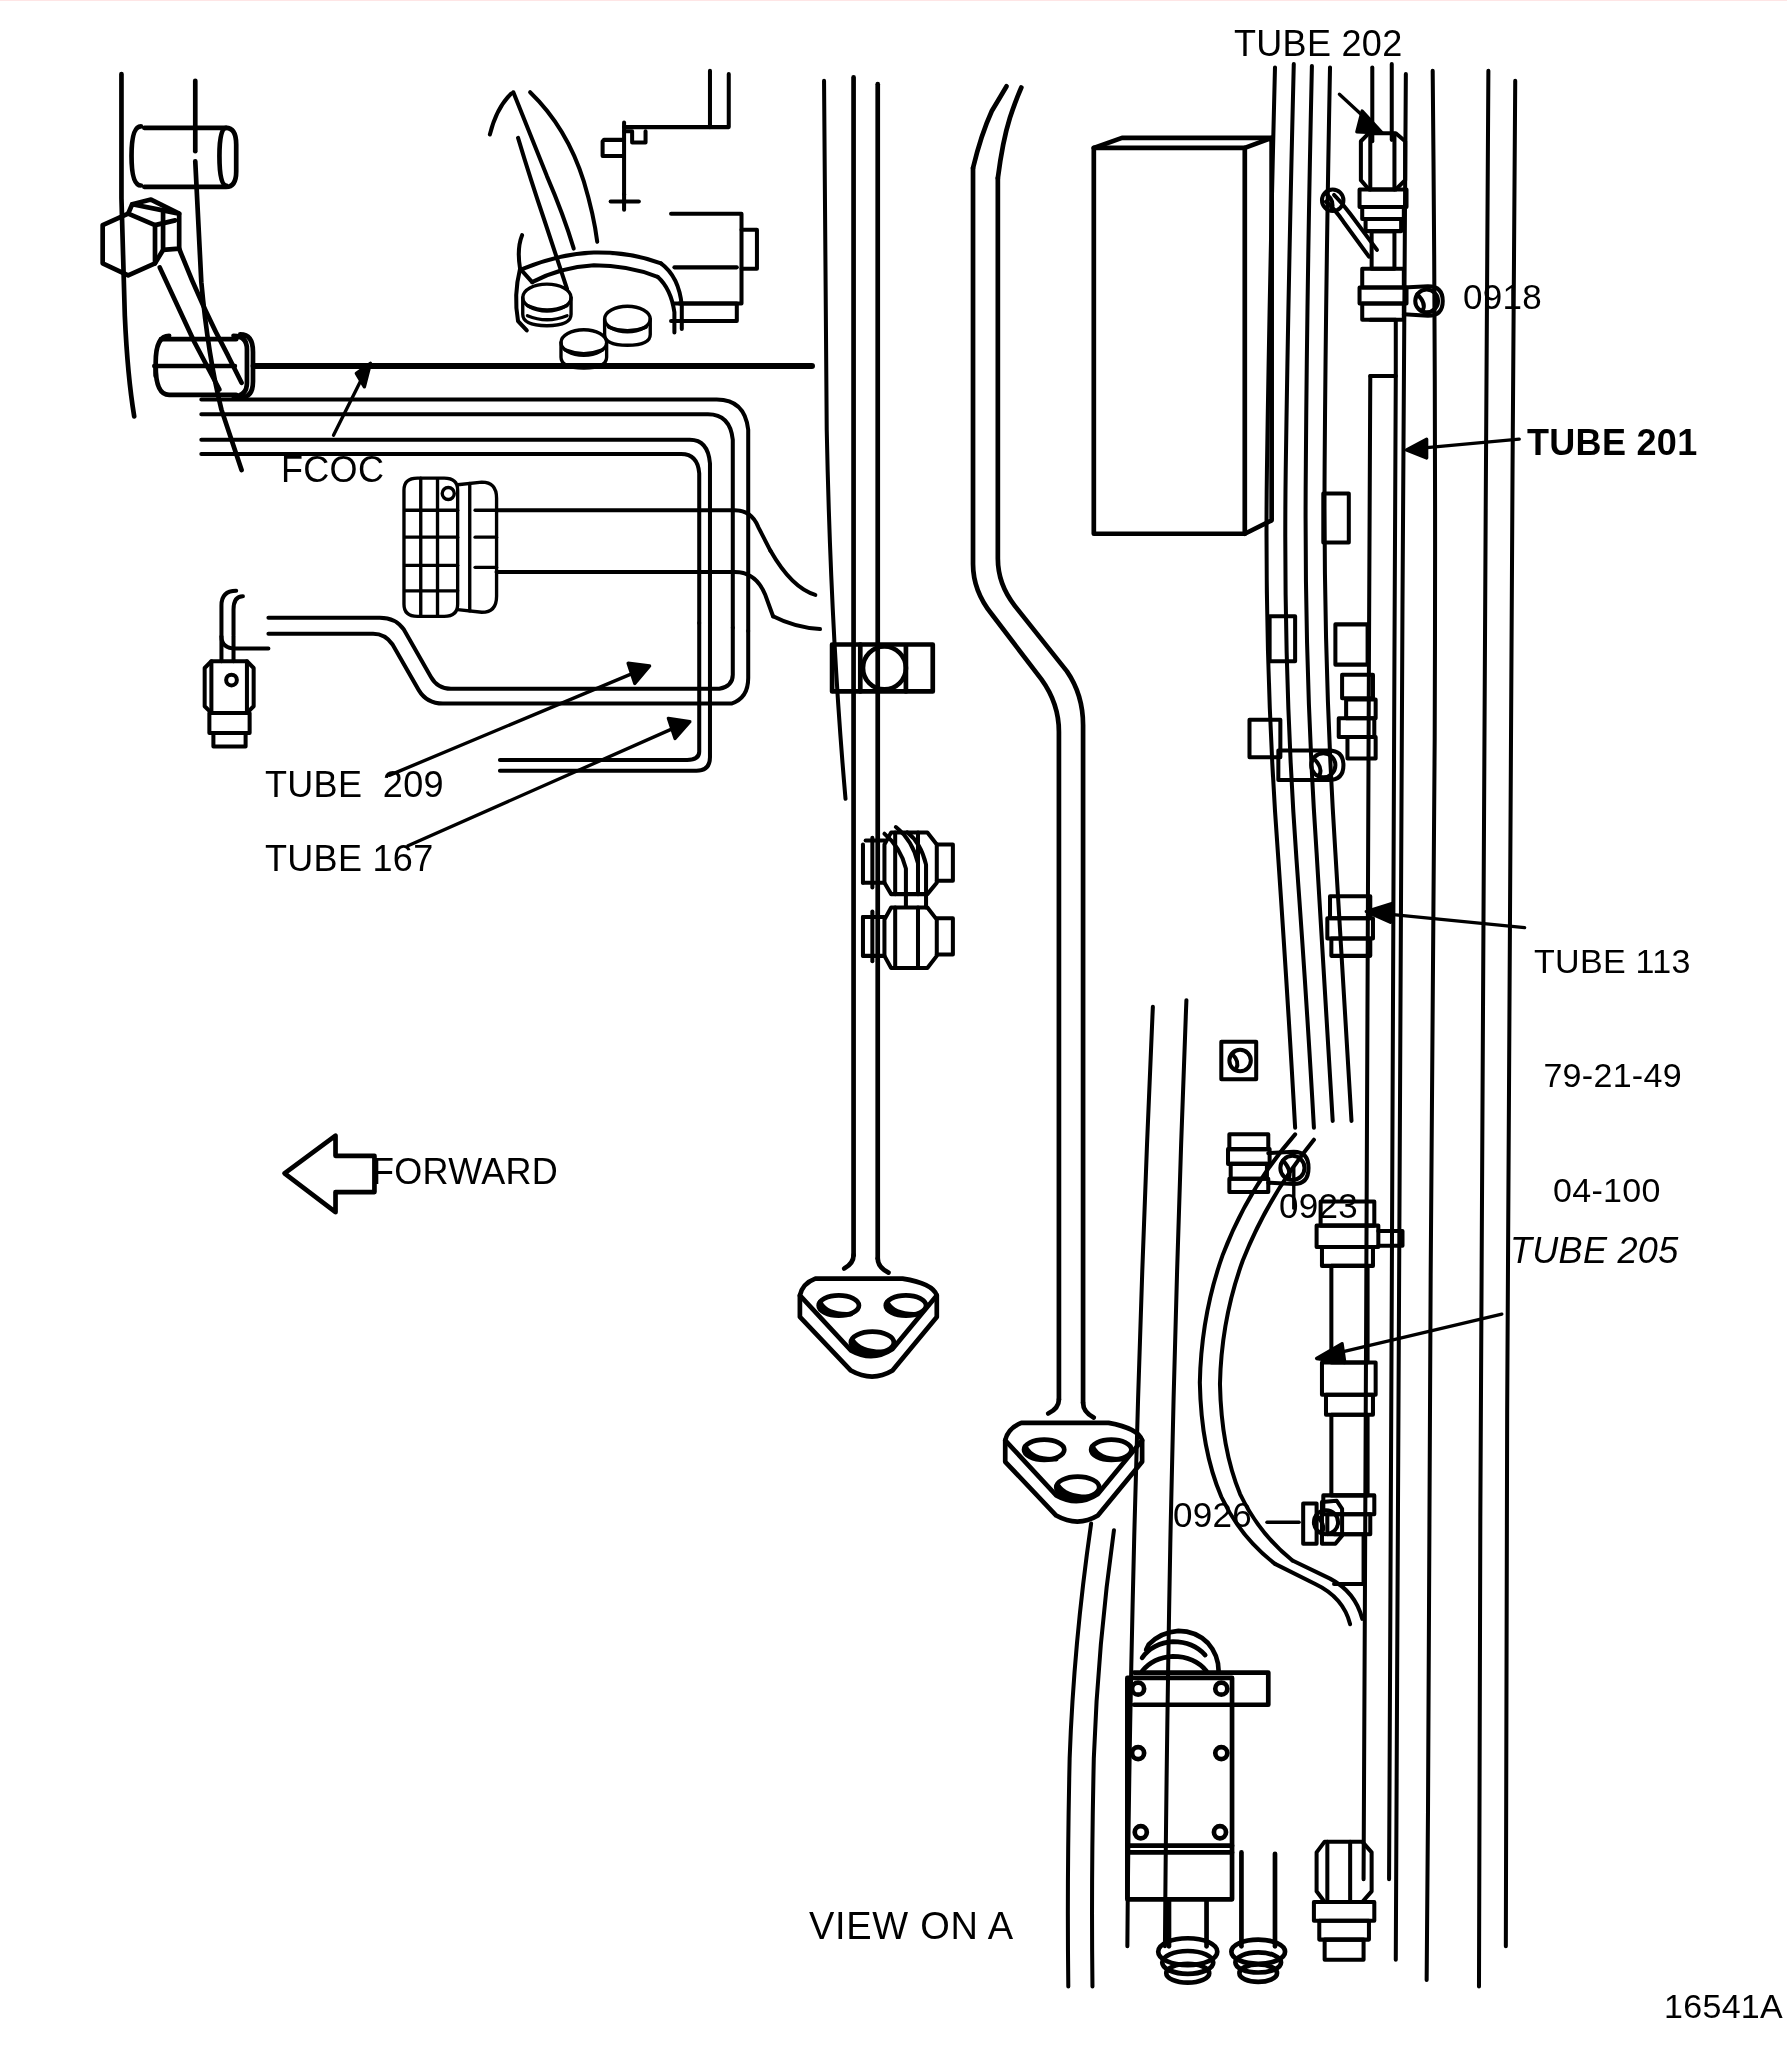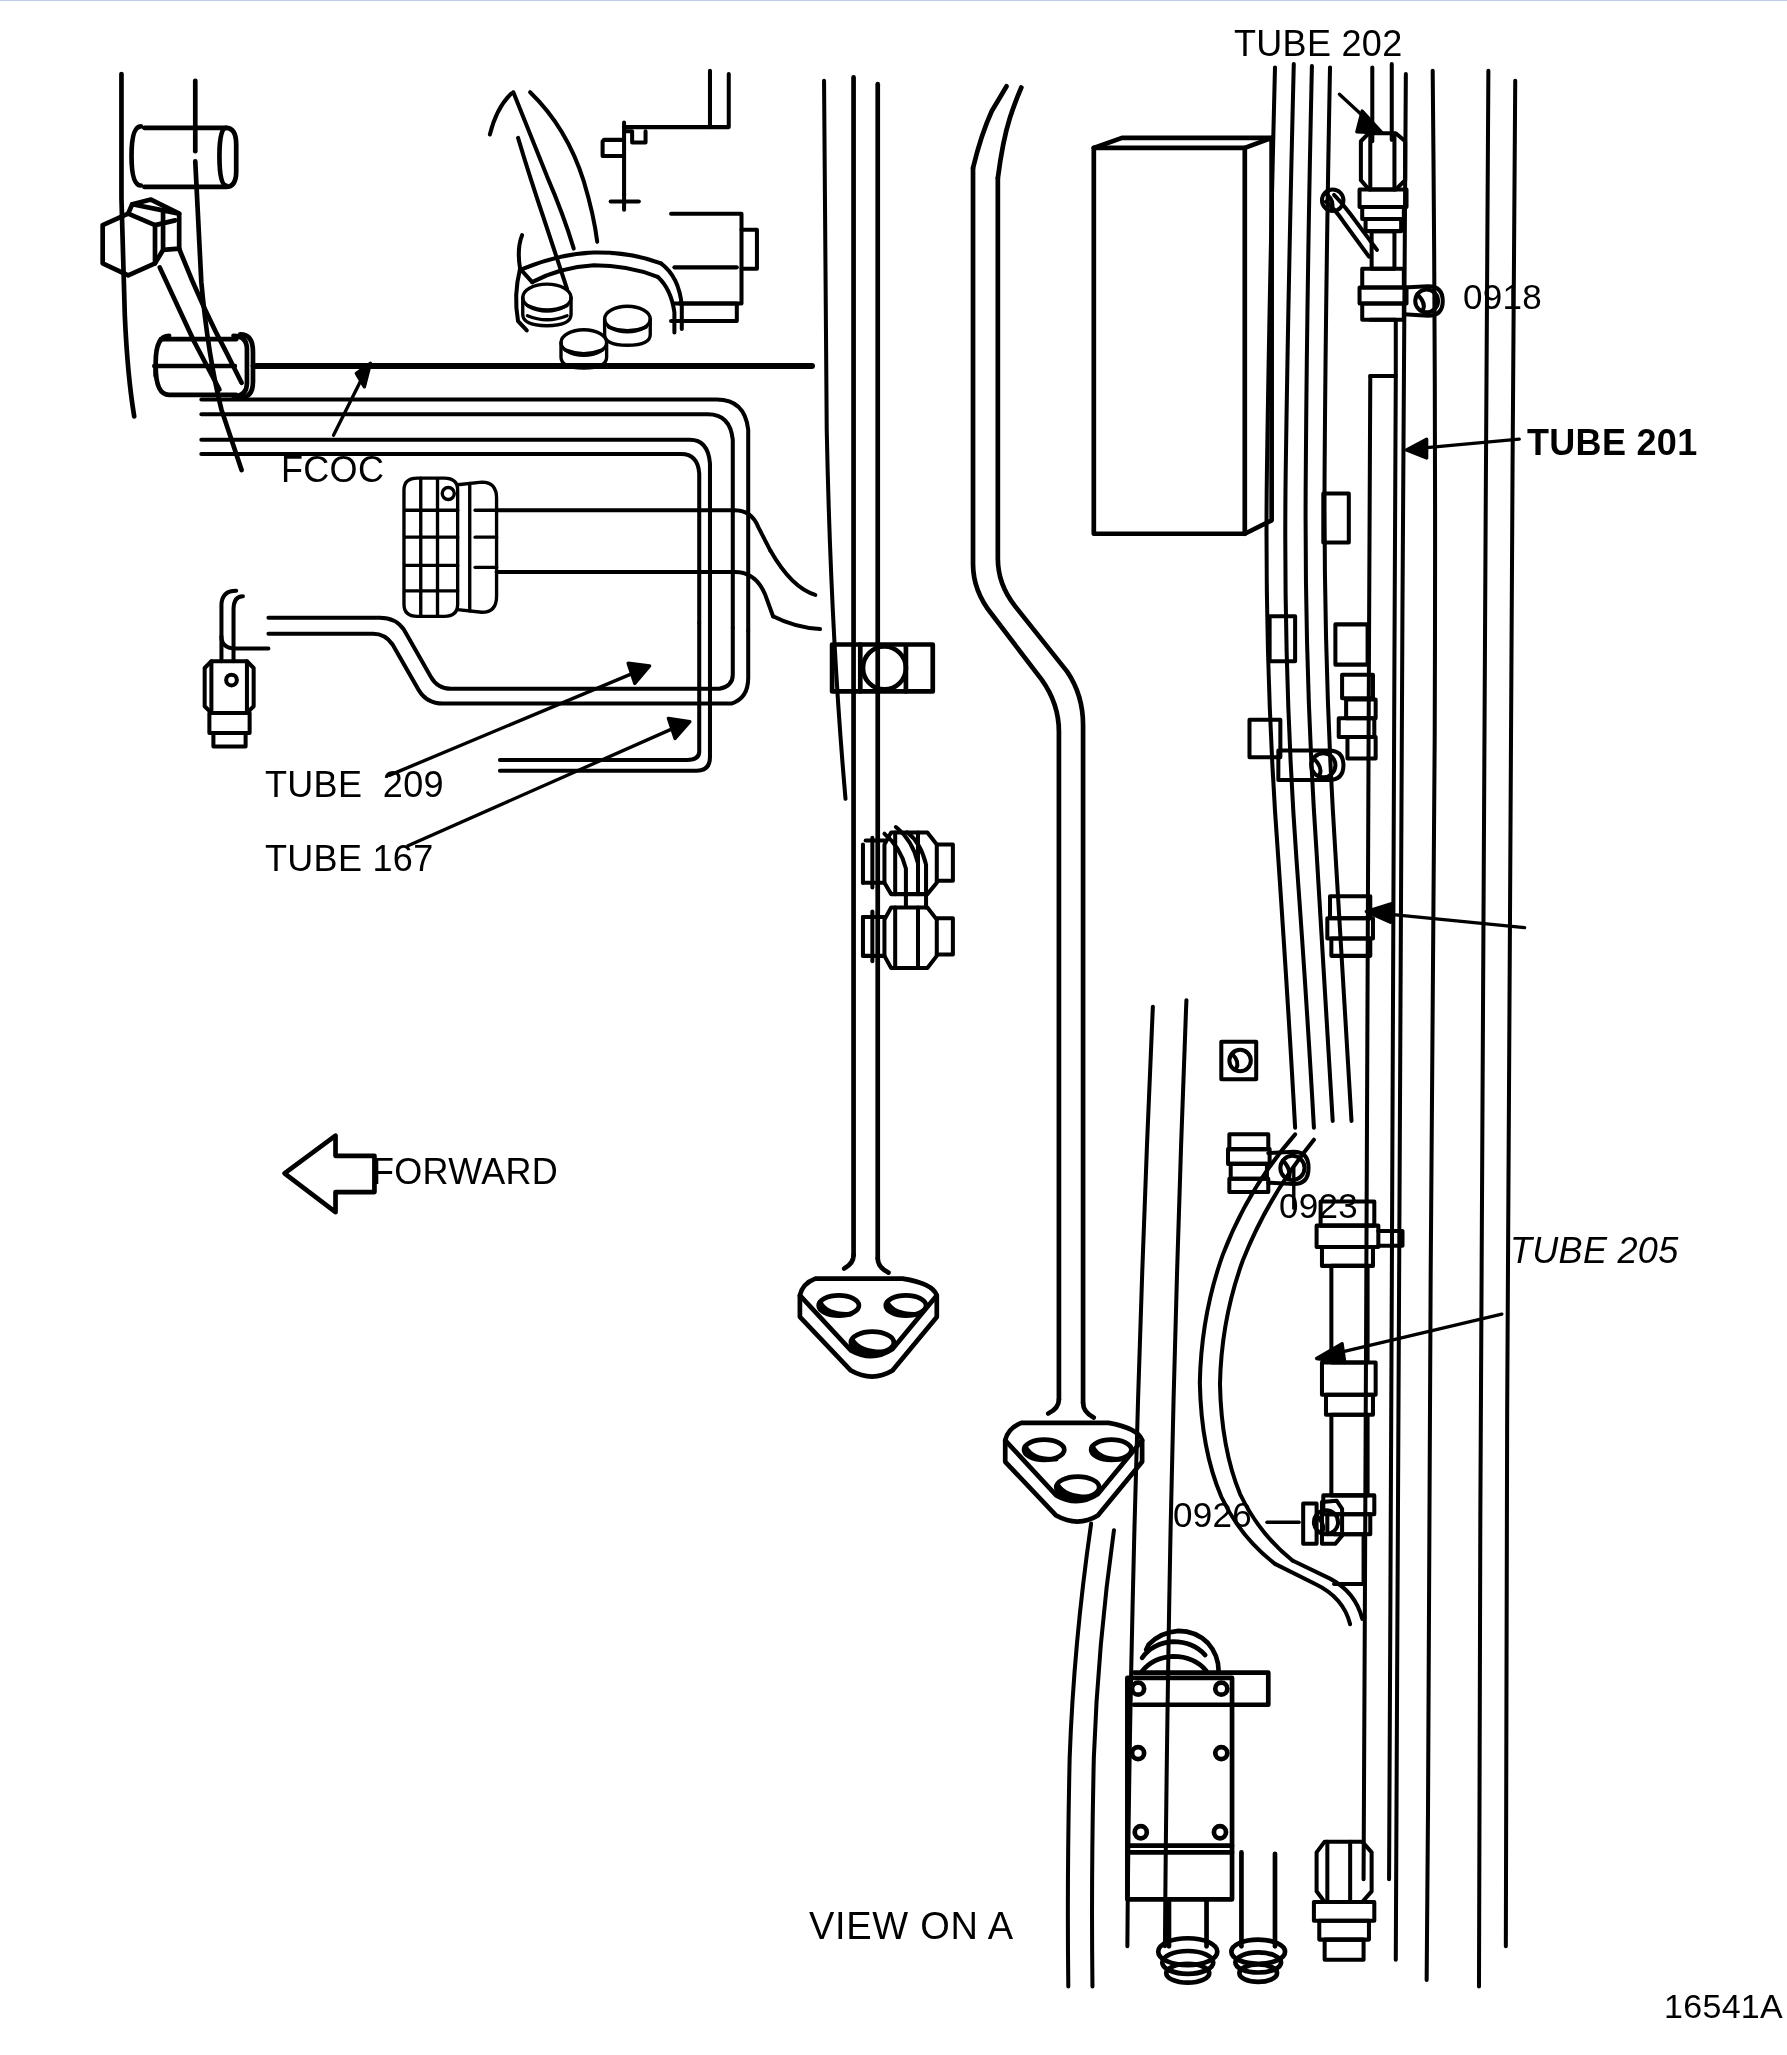--- a/index.html
+++ b/index.html
@@ -9,21 +9,21 @@
     background: #ffffff;
   }
   body {
     font-family: "Liberation Sans", sans-serif;
     color: #000000;
   }
   #sheet {
     position: relative;
     width: 1787px;
     height: 2056px;
-    background: #1d4ed8;
+    background: #fca5a5;
     overflow: hidden;
   }
   #artwork {
     position: absolute;
     left: 0;
     top: 0;
     width: 1787px;
     height: 2056px;
   }
   .lbl {
@@ -451,20 +451,25 @@
   <div class="lbl lbl-lg" style="left:265px; top:765px;">TUBE  209</div>
 
   <div class="lbl lbl-lg" style="left:265px; top:839px;">TUBE 167</div>
 
   <div class="lbl lbl-md" style="left:1279px; top:1186px;">0923</div>
 
   <div class="lbl lbl-lg" style="left:1510px; top:1231px;font-style:italic;">TUBE 205</div>
 
   <div class="lbl lbl-md" style="left:1173px; top:1495px;">0926</div>
 
+  <div class="lbl lbl-stack" style="left:1534px; top:866px;">
+    <div>TUBE 113</div>
+    <div style="padding-left:9.4px;">79-21-49</div>
+    <div style="padding-left:19px;">04-100</div>
+  </div>
 
   <div class="lbl lbl-fwd" style="left:372px; top:1152px;">FORWARD</div>
 
   <div class="lbl lbl-view" style="left:809px; top:1905px;">VIEW ON A</div>
 
   <div class="lbl lbl-fig" style="left:1664px; top:1987px;">16541A</div>
 
 </div>
 
 

